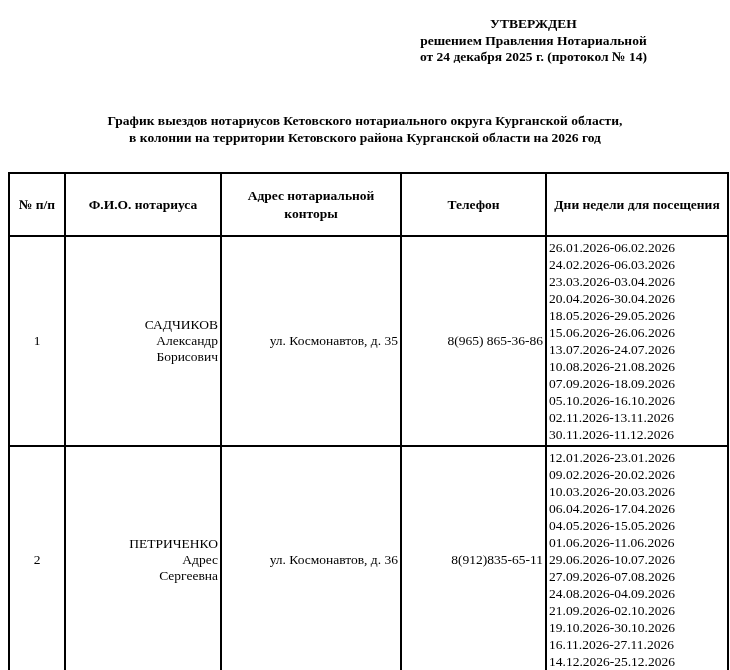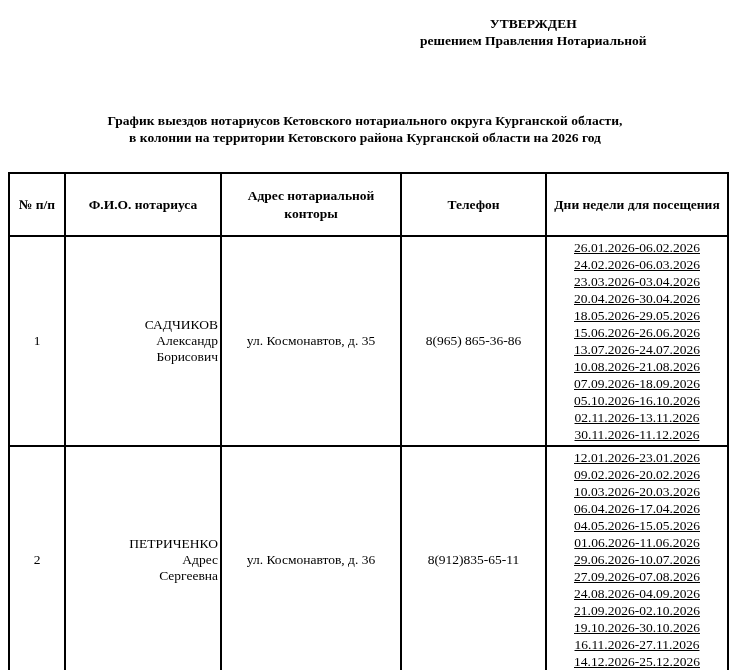--- a/index.html
+++ b/index.html
@@ -54,36 +54,36 @@
     text-align: center;
     line-height: 18px;
     padding: 2px 6px;
   }
   td.cell-number { text-align: center; }
   td.cell-name {
     text-align: right;
     padding-left: 7px;
     line-height: 16px;
   }
-  td.cell-address, td.cell-phone { text-align: center; }
+  td.cell-address, td.cell-phone { text-align: right; }
   td.cell-dates {
-    text-align: center;
+    text-align: left;
     line-height: 17px;
     padding: 3px 2px;
-    text-decoration: underline;
   }
   tr.row-1 { height: 206px; }
   tr.row-2 { height: 224px; }
 </style>
 </head>
 <body>
 
 <div class="approval">
   <div>УТВЕРЖДЕН</div>
   <div>решением Правления Нотариальной</div>
+  <div>от 24 декабря 2025 г. (протокол № 14)</div>
 </div>
 
 <div class="doc-title">
   <div>График выездов нотариусов Кетовского нотариального округа Курганской области,</div>
   <div>в колонии на территории Кетовского района Курганской области на 2026 год</div>
 </div>
 
 <table class="schedule">
   <colgroup>
     <col style="width:56px">

